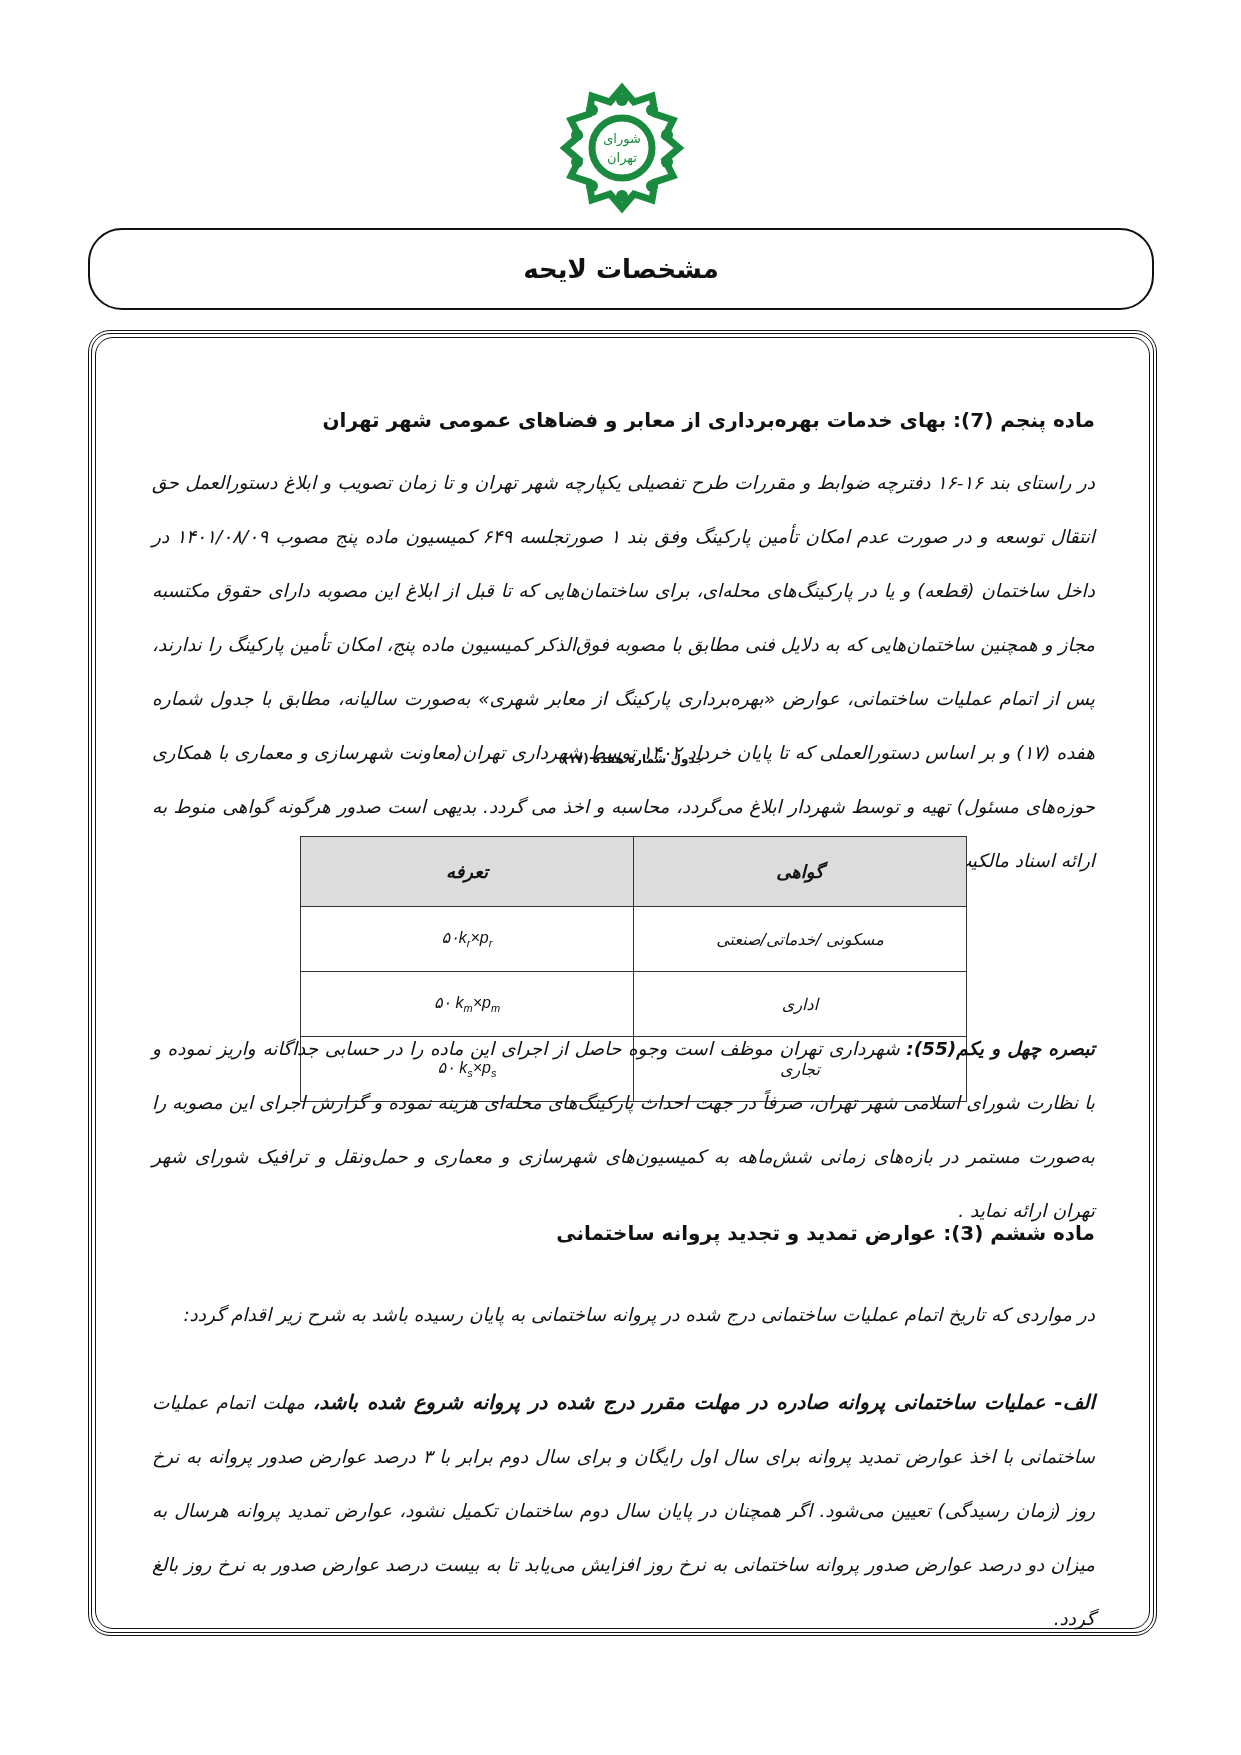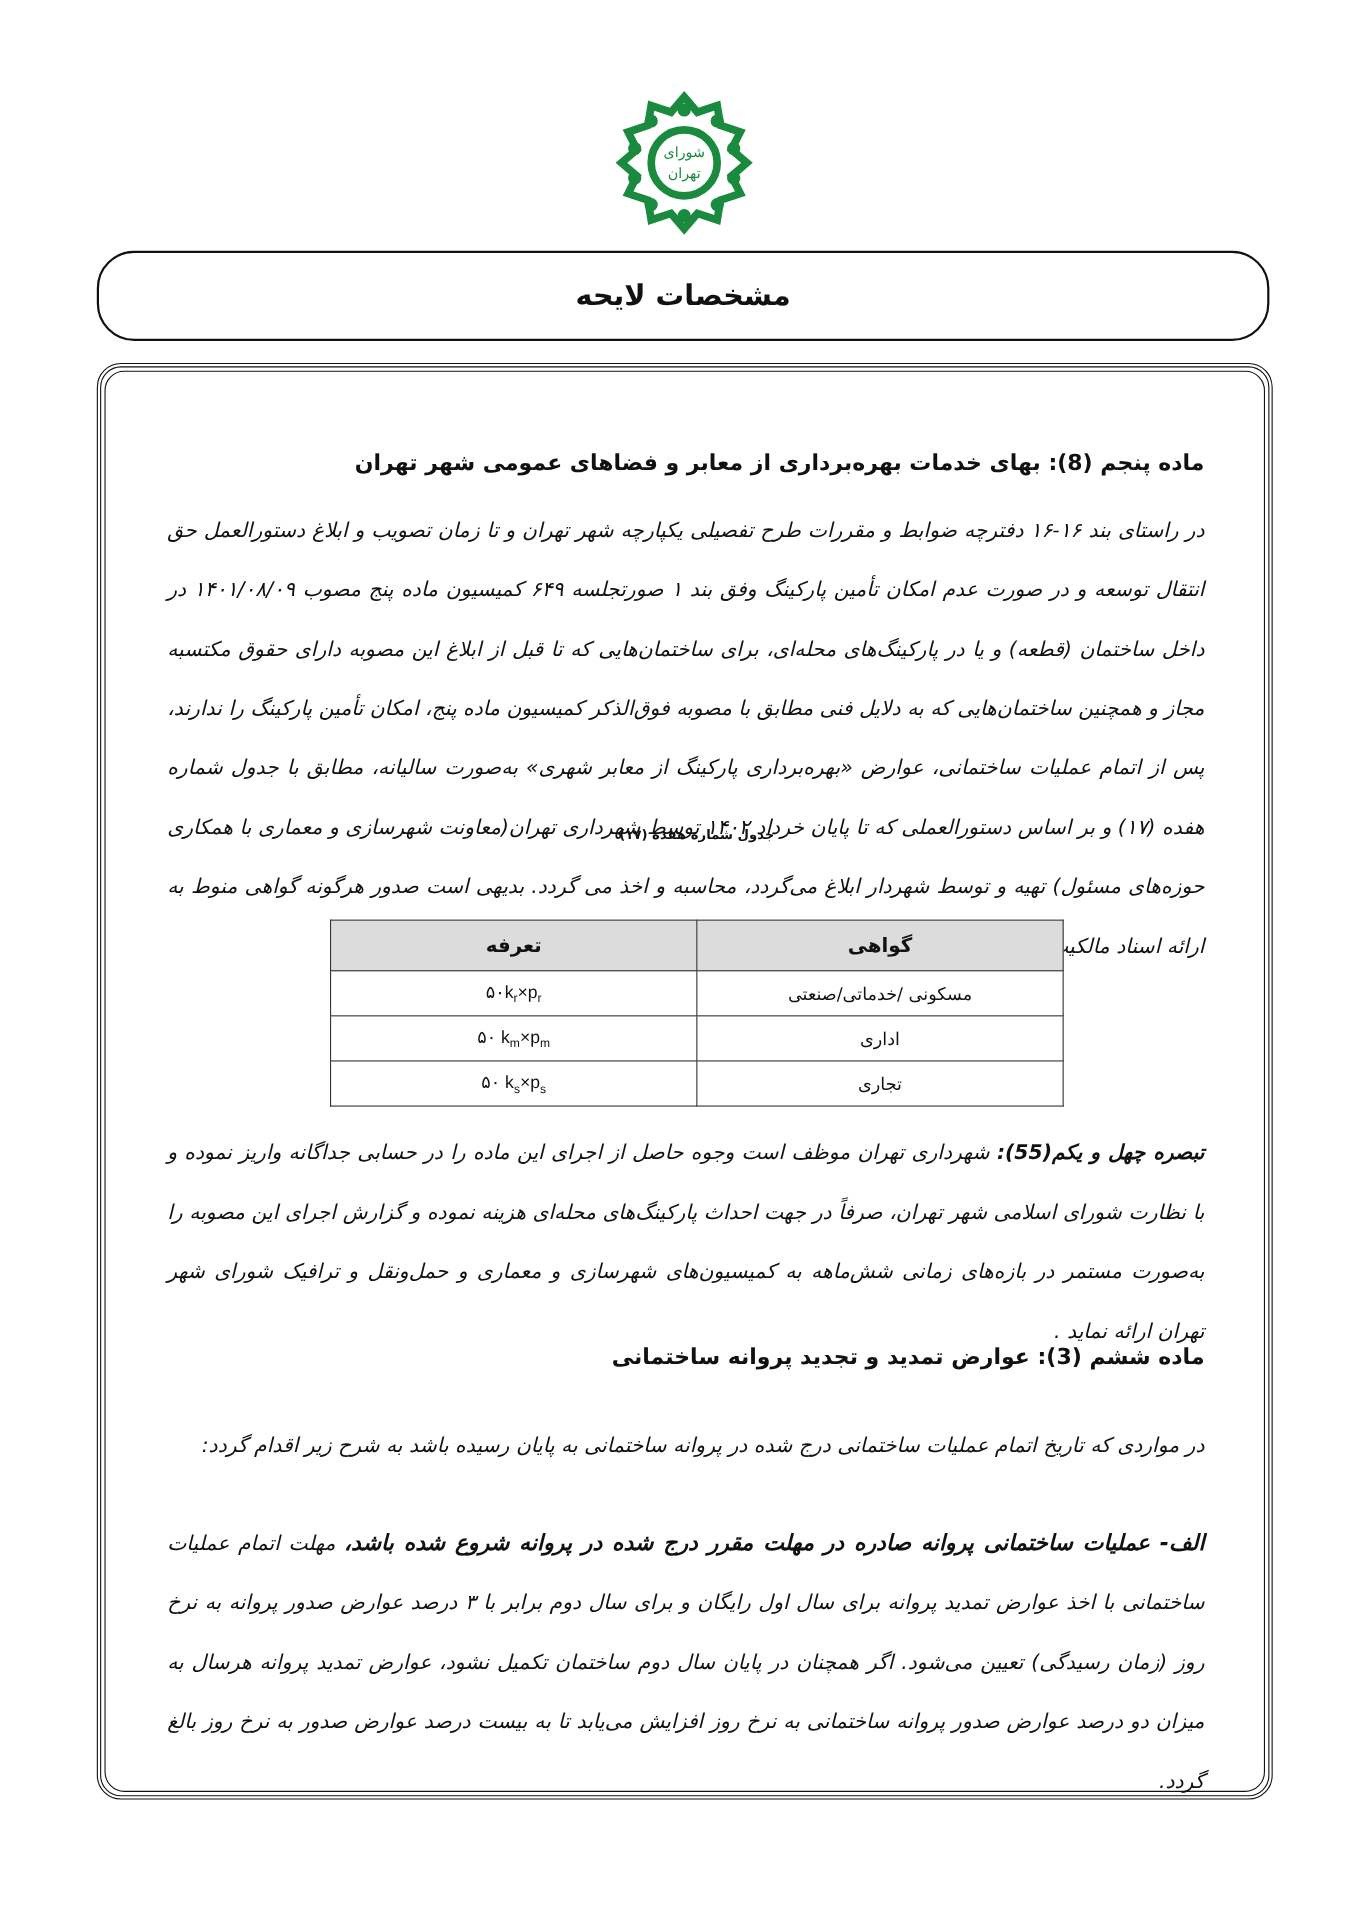--- a/index.html
+++ b/index.html
@@ -16,21 +16,21 @@
                    border:1px solid #111; border-radius:18px; margin:3px; }
   .text-col { position:absolute; left:152px; width:943px; direction:rtl; text-align:justify; }
   .h2 { font-size:20px; font-weight:bold; margin:0; line-height:30px; }
   .para { font-size:18.5px; line-height:54px; margin:0; text-align:justify;
           text-align-last:right;font-style:italic; }
   .caption { position:absolute; left:300px; width:667px; top:752px; text-align:center;
              font-size:12px; font-weight:bold; direction:rtl; }
   table.tariff { position:absolute; left:300px; top:836px; width:667px;
                  border-collapse:collapse; direction:rtl; font-size:16px; }
   table.tariff th, table.tariff td { border:1px solid #333; height:40px; text-align:center;
-                 padding:0; width:50%; }
+                 padding:12px; width:50%;font-style:italic; }
   table.tariff th { background:#dcdcdc; font-weight:bold; font-size:18px; height:45px; }
   table.tariff td.formula { direction:ltr; font-family:"Liberation Sans", sans-serif; }
   sub { font-size:11px; }
   b.inline { font-weight:bold; }
 </style>
 </head>
 <body>
 
 <div class="logo">
   <svg width="130" height="135" viewBox="0 0 130 135">
@@ -57,21 +57,21 @@
 
 <div class="title-box">
   <h1>مشخصات لایحه</h1>
 </div>
 
 <div class="content-box">
   <div class="content-inner"></div>
 </div>
 
 <div class="text-col" style="top:405px;">
-  <p class="h2">ماده پنجم (8): بهای خدمات  بهره‌برداری از معابر و فضاهای عمومی شهر تهران</p>
+  <p class="h2">ماده پنجم (7): بهای خدمات  بهره‌برداری از معابر و فضاهای عمومی شهر تهران</p>
 </div>
 <div class="text-col" style="top:456px;">
   <p class="para">در راستای بند ۱۶-۱۶ دفترچه ضوابط و مقررات طرح تفصیلی یکپارچه شهر تهران و تا زمان تصویب و ابلاغ دستورالعمل حق انتقال توسعه و در صورت عدم امکان تأمین پارکینگ وفق بند ۱ صورتجلسه ۶۴۹ کمیسیون ماده پنج مصوب ۱۴۰۱/۰۸/۰۹ در داخل ساختمان (قطعه) و یا در پارکینگ‌های محله‌ای، برای ساختمان‌هایی که تا قبل از ابلاغ این مصوبه دارای حقوق مکتسبه مجاز و همچنین ساختمان‌هایی که به دلایل فنی مطابق با مصوبه فوق‌الذکر کمیسیون ماده پنج، امکان تأمین پارکینگ را ندارند، پس از اتمام عملیات ساختمانی، عوارض «بهره‌برداری پارکینگ از معابر شهری» به‌صورت سالیانه، مطابق با جدول شماره هفده (۱۷) و بر اساس دستورالعملی که تا پایان خرداد ۱۴۰۲ توسط شهرداری تهران(معاونت شهرسازی و معماری با همکاری حوزه‌های مسئول) تهیه و توسط شهردار ابلاغ می‌گردد، محاسبه و اخذ می گردد. بدیهی است صدور هرگونه گواهی منوط به ارائه اسناد مالکیت پارکینگ‌های مورد‌نظر می‌باشد.</p>
 </div>
 
 <div class="caption">جدول شماره هفده (۱۷)</div>
 <table class="tariff">
   <thead>
     <tr>
       <th>گواهی</th>

